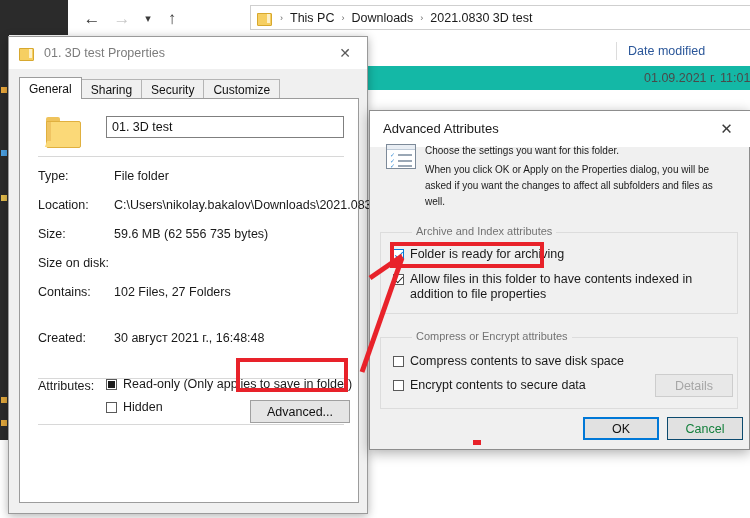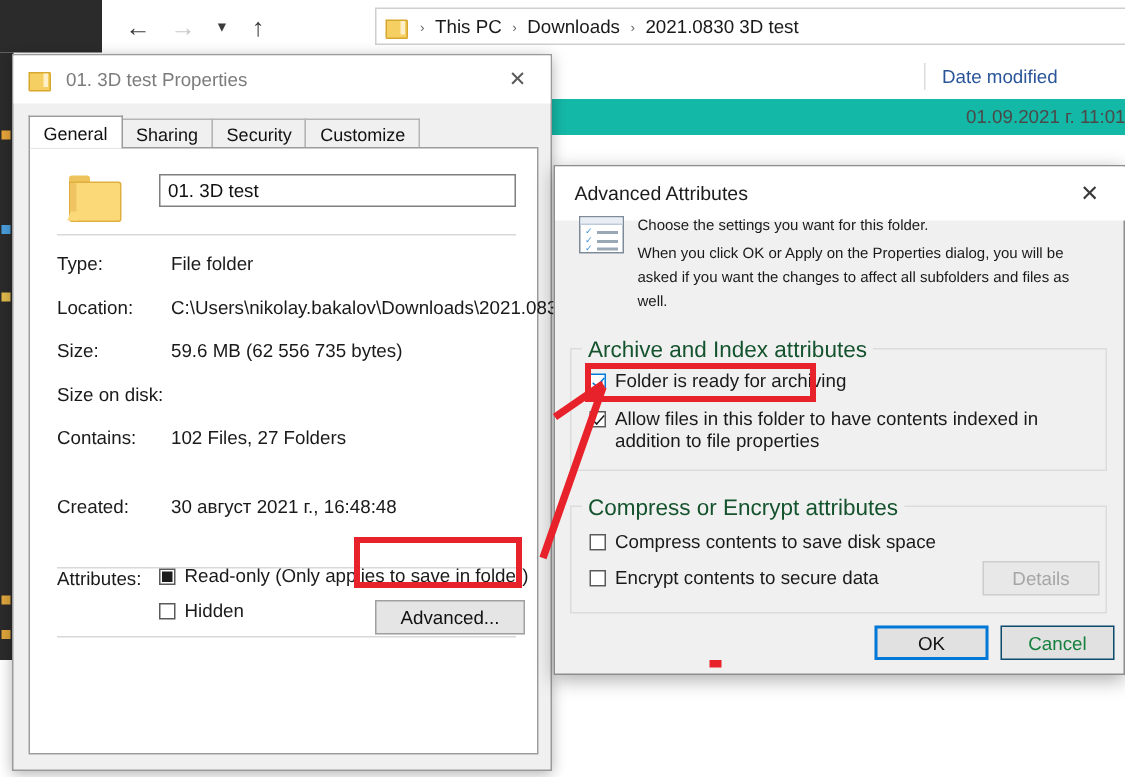--- a/index.html
+++ b/index.html
@@ -160,21 +160,21 @@
 
   #adv-icon{position:absolute;left:386px;top:144px;width:30px;height:25px;}
   #list-icon{width:30px;height:25px;background:#fff;border:1px solid #7d8a99;box-sizing:border-box;position:relative;}
   #list-icon .topbar{position:absolute;left:0;top:0;right:0;height:4px;background:#e9eef4;border-bottom:1px solid #bfcbd8;}
   #list-icon .ln{position:absolute;left:11px;height:2px;background:#9aa7b5;}
   #list-icon .ck{position:absolute;left:3px;width:5px;height:5px;color:#3d8fd6;font-size:6px;line-height:5px;}
 
   .adv-desc{position:absolute;left:425px;font-size:10px;color:#1a1a1a;line-height:16px;}
 
   .groupbox{position:absolute;border:1px solid #dcdcdc;box-sizing:border-box;}
-  .group-title{position:absolute;background:#f0f0f0;padding:0 4px;font-size:15px;color:#14532d;}
+  .group-title{position:absolute;background:#f0f0f0;padding:0 4px;font-size:11px;color:#737373;margin-left:24px;}
 
   #details-btn{
     position:absolute;left:655px;top:374px;width:78px;height:23px;
     background:#e8e8e8;border:1px solid #cdcdcd;box-sizing:border-box;
     display:flex;align-items:center;justify-content:center;font-size:12.5px;color:#a6a6a6;
   }
   #adv-ok{
     position:absolute;left:583px;top:417px;width:76px;height:23px;
     background:#e1e1e1;border:2px solid #0078d7;box-sizing:border-box;
     display:flex;align-items:center;justify-content:center;font-size:12.5px;color:#111;

